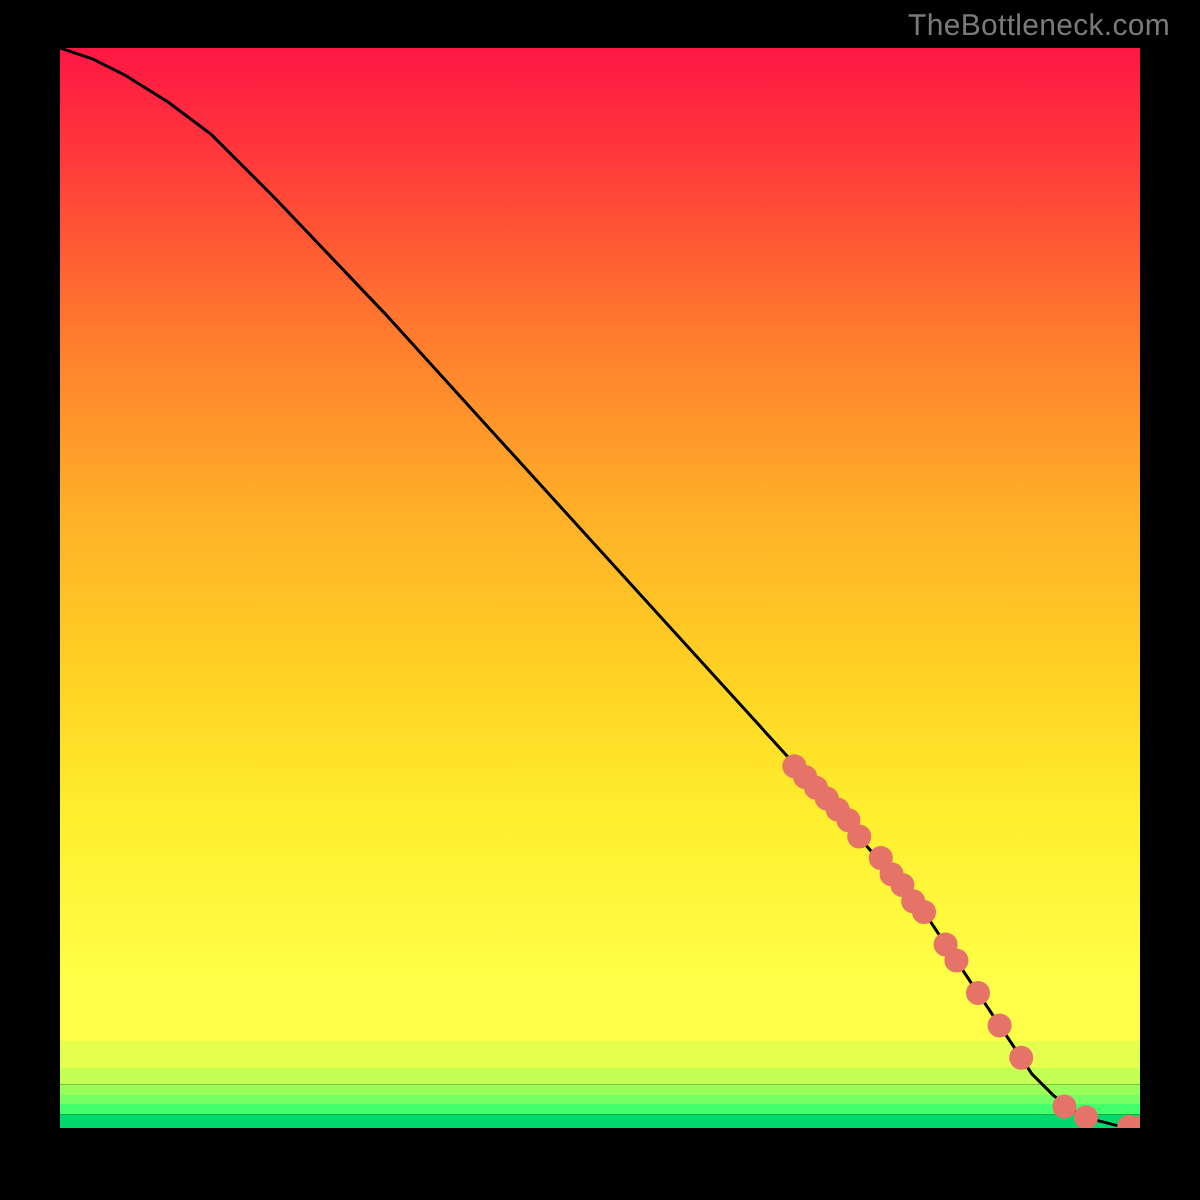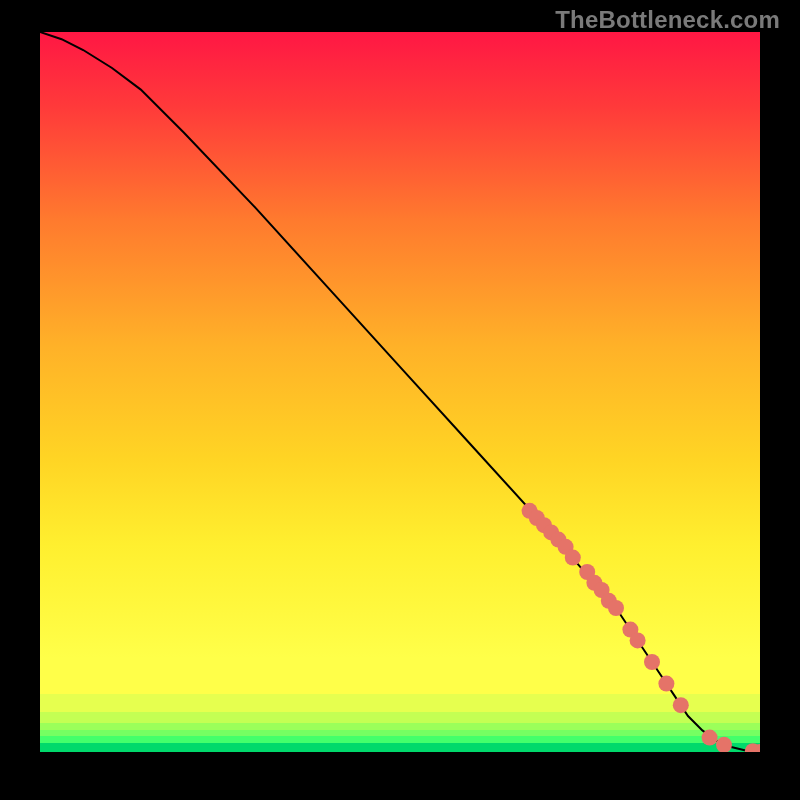--- a/index.html
+++ b/index.html
@@ -8,22 +8,22 @@
     height: 800px;
     background: #000;
     position: relative;
     font-family: Arial, Helvetica, sans-serif;
     overflow: hidden;
   }
   .attribution {
     position: absolute;
     top: 6px;
     right: 20px;
-    font-size: 24px;
-    font-weight: 700;
+    font-size: 20px;
+    font-weight: 400;
     color: #7a7a7a;
     letter-spacing: 0.2px;
   }
   .plot {
     position: absolute;
     left: 40px;
     top: 32px;
     width: 720px;
     height: 720px;
   }

